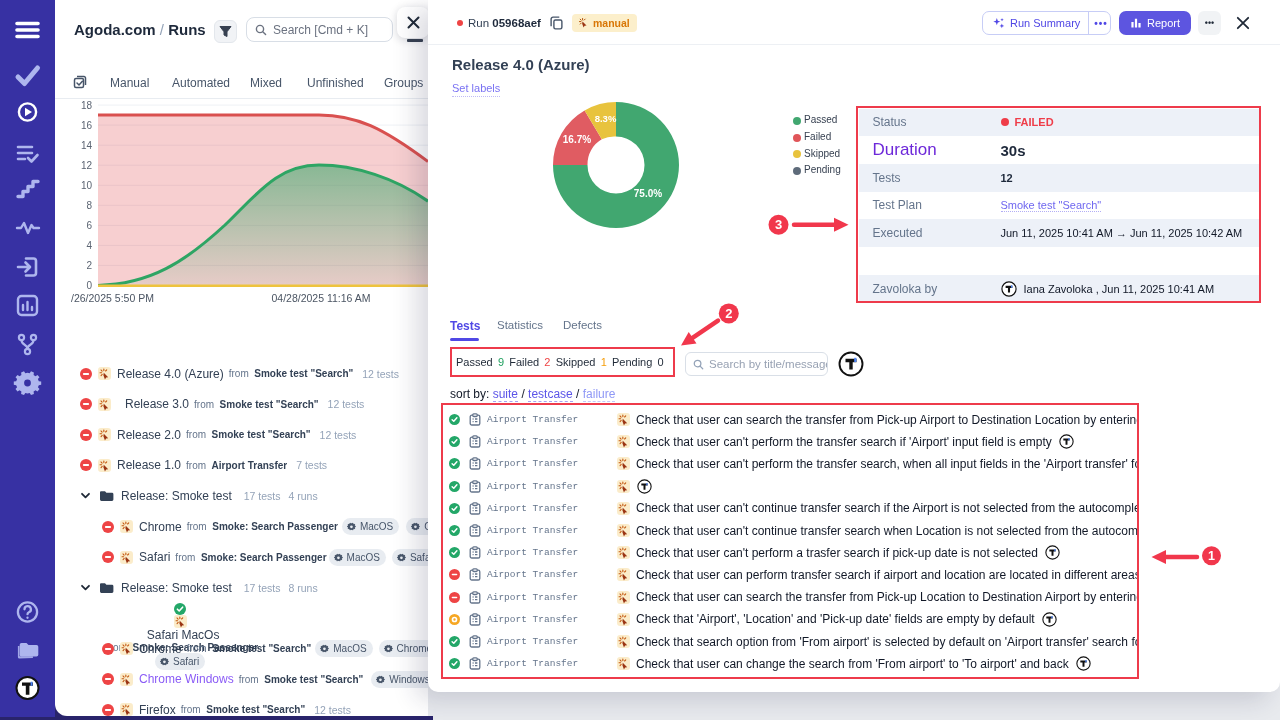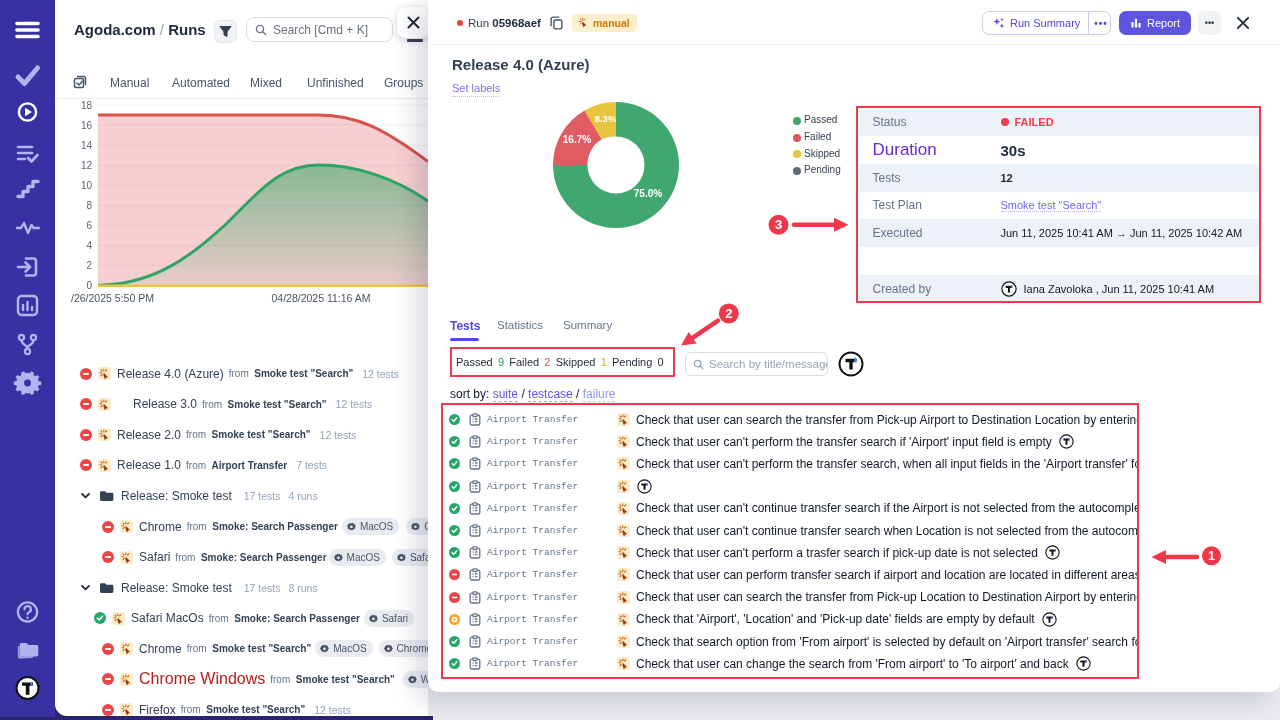--- a/index.html
+++ b/index.html
@@ -147,21 +147,21 @@
       <span style="width:6px;flex:none;"></span>
       <svg width="13" height="13" viewBox="0 0 14 14" style="flex:none">
         <rect width="14" height="14" rx="3.5" fill="#fbecca"></rect>
         <g transform="translate(1.6,1.6)">
           <path d="M4.6 4.6l4.8 4.8-2.3.4-1.2 2.1-1.7-4.6z" fill="#9a3412"></path>
           <g stroke="#c2570f" stroke-width="1.2" stroke-linecap="round">
             <path d="M4.7 0.6v1.7M0.6 4.6h1.7M1.6 1.6l1.2 1.2M7.8 1.5L6.6 2.7M1.7 7.6L2.9 6.4"></path>
           </g>
         </g>
       </svg>
-      <span class="nw" style="font-size:12px;color:#334155;margin-left:22px;">Release 3.0</span>
+      <span class="nw" style="font-size:12px;color:#334155;margin-left:14px;">Release 3.0</span>
       <span class="nw" style="font-size:10px;color:#64748b;margin-left:5px;">from&nbsp; <b style="color:#334155;">Smoke test "Search"</b></span>
       <span class="nw" style="font-size:10.5px;color:#94a3b8;margin-left:9px;">12 tests</span>
     </div>
 <div class="abs flex nw" style="left:25px;top:419.5px;height:30px;">
       <svg width="12" height="12" viewBox="0 0 12 12" style="flex:none">
         <circle cx="6" cy="6" r="6" fill="#ee4445"></circle>
         <rect x="2.9" y="5.1" width="6.2" height="1.8" rx="0.9" fill="#fff"></rect>
       </svg>
       <span style="width:6px;flex:none;"></span>
       <svg width="13" height="13" viewBox="0 0 14 14" style="flex:none">
@@ -269,21 +269,21 @@
         <path d="M2 3.8l3.5 3.5L9 3.8" stroke="#1f2937" stroke-width="1.8" fill="none" stroke-linecap="round" stroke-linejoin="round"></path>
       </svg>
       <span style="width:8px;flex:none;"></span>
       <svg width="15" height="15" viewBox="0 0 15 15" style="flex:none">
         <path d="M2 3.2h4l1.4 1.6h5.6a1.4 1.4 0 0 1 1.4 1.4v5.4a1.4 1.4 0 0 1-1.4 1.4H2.4A1.4 1.4 0 0 1 1 11.6V4.2A1 1 0 0 1 2 3.2z" fill="#334155"></path>
       </svg>
       <span class="nw" style="font-size:12px;color:#334155;margin-left:7px;">Release: Smoke test</span>
       <span class="nw" style="font-size:10.5px;color:#94a3b8;margin-left:12px;">17 tests</span>
       <span class="nw" style="font-size:10.5px;color:#94a3b8;margin-left:8px;">8 runs</span>
     </div>
-<div class="abs flex nw" style="left:39px;top:603px;height:30px;">
+<div class="abs flex nw" style="left:47px;top:603px;height:30px;flex-direction:column;">
       <svg width="12" height="12" viewBox="0 0 12 12" style="flex:none">
         <circle cx="6" cy="6" r="6" fill="#23a768"></circle>
         <path d="M3.4 6.2l1.8 1.8 3.4-3.8" stroke="#fff" stroke-width="1.6" fill="none" stroke-linecap="round" stroke-linejoin="round"></path>
       </svg>
       <span style="width:6px;flex:none;"></span>
       <svg width="13" height="13" viewBox="0 0 14 14" style="flex:none">
         <rect width="14" height="14" rx="3.5" fill="#fbecca"></rect>
         <g transform="translate(1.6,1.6)">
           <path d="M4.6 4.6l4.8 4.8-2.3.4-1.2 2.1-1.7-4.6z" fill="#9a3412"></path>
           <g stroke="#c2570f" stroke-width="1.2" stroke-linecap="round">
@@ -336,21 +336,21 @@
       <span style="width:6px;flex:none;"></span>
       <svg width="13" height="13" viewBox="0 0 14 14" style="flex:none">
         <rect width="14" height="14" rx="3.5" fill="#fbecca"></rect>
         <g transform="translate(1.6,1.6)">
           <path d="M4.6 4.6l4.8 4.8-2.3.4-1.2 2.1-1.7-4.6z" fill="#9a3412"></path>
           <g stroke="#c2570f" stroke-width="1.2" stroke-linecap="round">
             <path d="M4.7 0.6v1.7M0.6 4.6h1.7M1.6 1.6l1.2 1.2M7.8 1.5L6.6 2.7M1.7 7.6L2.9 6.4"></path>
           </g>
         </g>
       </svg>
-      <span class="nw" style="font-size:16px;color:#b91c1c;margin-left:6px;">Chrome Windows</span>
+      <span class="nw" style="font-size:12px;color:#8b5cf6;margin-left:6px;">Chrome Windows</span>
       <span class="nw" style="font-size:10px;color:#64748b;margin-left:5px;">from&nbsp; <b style="color:#334155;">Smoke test "Search"</b></span>
       <span style="width:8px;flex:none;"></span>
       <span class="flex nw" style="flex:none;height:17px;background:#e8ecf1;border-radius:9px;padding:0 6px 0 5px;font-size:10px;color:#475569;"><svg width="9" height="9" viewBox="0 0 24 24" style="flex:none;margin-right:4px;" fill="#475569">
           <path d="M12 1.6l2 .4.9-1.6 2.8 1.2-.3 1.9 1.6 1.1 1.7-1 2 2.4-1.3 1.4.8 1.8 1.9.3v3.2l-1.9.3-.8 1.8 1.3 1.4-2 2.4-1.7-1-1.6 1.1.3 1.9-2.8 1.2-.9-1.6-2 .4-2-.4-.9 1.6-2.8-1.2.3-1.9-1.6-1.1-1.7 1-2-2.4 1.3-1.4-.8-1.8-1.9-.3v-3.2l1.9-.3.8-1.8-1.3-1.4 2-2.4 1.7 1 1.6-1.1-.3-1.9 2.8-1.2.9 1.6z" transform="translate(0.4,1.5) scale(0.95)"></path>
           <circle cx="11.8" cy="12.9" r="3.6" fill="#e8ecf1"></circle>
         </svg>Windows</span>
       <span style="width:7px;flex:none;"></span>
     </div>
 <div class="abs flex nw" style="left:47px;top:694.5px;height:30px;">
       <svg width="12" height="12" viewBox="0 0 12 12" style="flex:none">
@@ -466,36 +466,36 @@
         <span style="color:#6f67f0;font-size:11px;border-bottom:1px dotted #b3aef5;">Smoke test "Search"</span>
       </span>
     </div>
 <div class="abs flex" style="left:430.5px;top:219.3px;width:400px;height:27.7px;background:#edf1f8;">
       <span class="nw" style="font-size:12px;color:#64748b;margin-left:14px;width:128px;flex:none;">Executed</span>
       <span class="nw flex">
         <span style="color:#111827;font-size:11px;">Jun 11, 2025 10:41 AM → Jun 11, 2025 10:42 AM</span>
       </span>
     </div>
 <div class="abs flex" style="left:430.5px;top:274.7px;width:400px;height:27.7px;background:#edf1f8;">
-      <span class="nw" style="font-size:12px;color:#64748b;margin-left:14px;width:128px;flex:none;">Created by</span>
+      <span class="nw" style="font-size:12px;color:#64748b;margin-left:14px;width:128px;flex:none;">Zavoloka by</span>
       <span class="nw flex">
         <span class="flex">
           <svg width="16" height="16" viewBox="0 0 26 26" style="flex:none">
             <circle cx="13" cy="13" r="11.5" fill="#fff" stroke="#111" stroke-width="1.9"></circle>
             <path d="M7.5 7.8h11v3.4h-3.8v7.4h-3.4v-7.4H7.5z" fill="#111"></path>
             <path d="M16.2 6.8h2.2v4.2h-2.2z" fill="#4f86f7"></path>
           </svg>
           <span style="color:#111827;font-size:11px;margin-left:7px;">Iana Zavoloka , Jun 11, 2025 10:41 AM</span>
         </span>
       </span>
     </div>
 <div class="abs nw" style="left:22px;top:319px;font-size:12px;color:#5048e5;font-weight:bold;">Tests</div>
 <div class="abs" style="left:22px;top:338px;width:29px;height:2.5px;background:#5048e5;border-radius:2px;"></div>
 <div class="abs nw" style="left:69px;top:319px;font-size:11.5px;color:#64748b;">Statistics</div>
-<div class="abs nw" style="left:135px;top:319px;font-size:11.5px;color:#64748b;">Summary</div>
+<div class="abs nw" style="left:135px;top:319px;font-size:11.5px;color:#64748b;">Defects</div>
 <div class="abs flex nw" style="left:22px;top:347.3px;width:225px;height:29.3px;border:2.7px solid #ee3b4b;padding-left:4px;font-size:11px;color:#1f2937;">Passed<span style="width:5.2px;flex:none;"></span><span style="color:#1fa05f;">9</span><span style="width:5.2px;flex:none;"></span>Failed<span style="width:5.2px;flex:none;"></span><span style="color:#ef4444;">2</span><span style="width:5.2px;flex:none;"></span>Skipped<span style="width:5.2px;flex:none;"></span><span style="color:#f59e0b;">1</span><span style="width:5.2px;flex:none;"></span>Pending<span style="width:5.2px;flex:none;"></span>0</div>
 <div class="abs flex" style="left:257px;top:352px;width:143px;height:24px;border:1px solid #d9dfe7;border-radius:6px;padding:0 7px;background:#fff;overflow:hidden;">
       <svg width="11" height="11" viewBox="0 0 12 12" style="flex:none">
         <circle cx="5" cy="5" r="3.6" fill="none" stroke="#94a3b8" stroke-width="1.4"></circle>
         <path d="M8 8l2.6 2.6" stroke="#94a3b8" stroke-width="1.4" stroke-linecap="round"></path>
       </svg>
       <span class="nw" style="font-size:11.5px;color:#98a2b3;margin-left:5px;">Search by title/message</span>
     </div>
 <div class="abs" style="left:410px;top:351px;"><svg width="26" height="26" viewBox="0 0 26 26" style="flex:none">
         <circle cx="13" cy="13" r="11.5" fill="#fff" stroke="#111" stroke-width="1.9"></circle>

